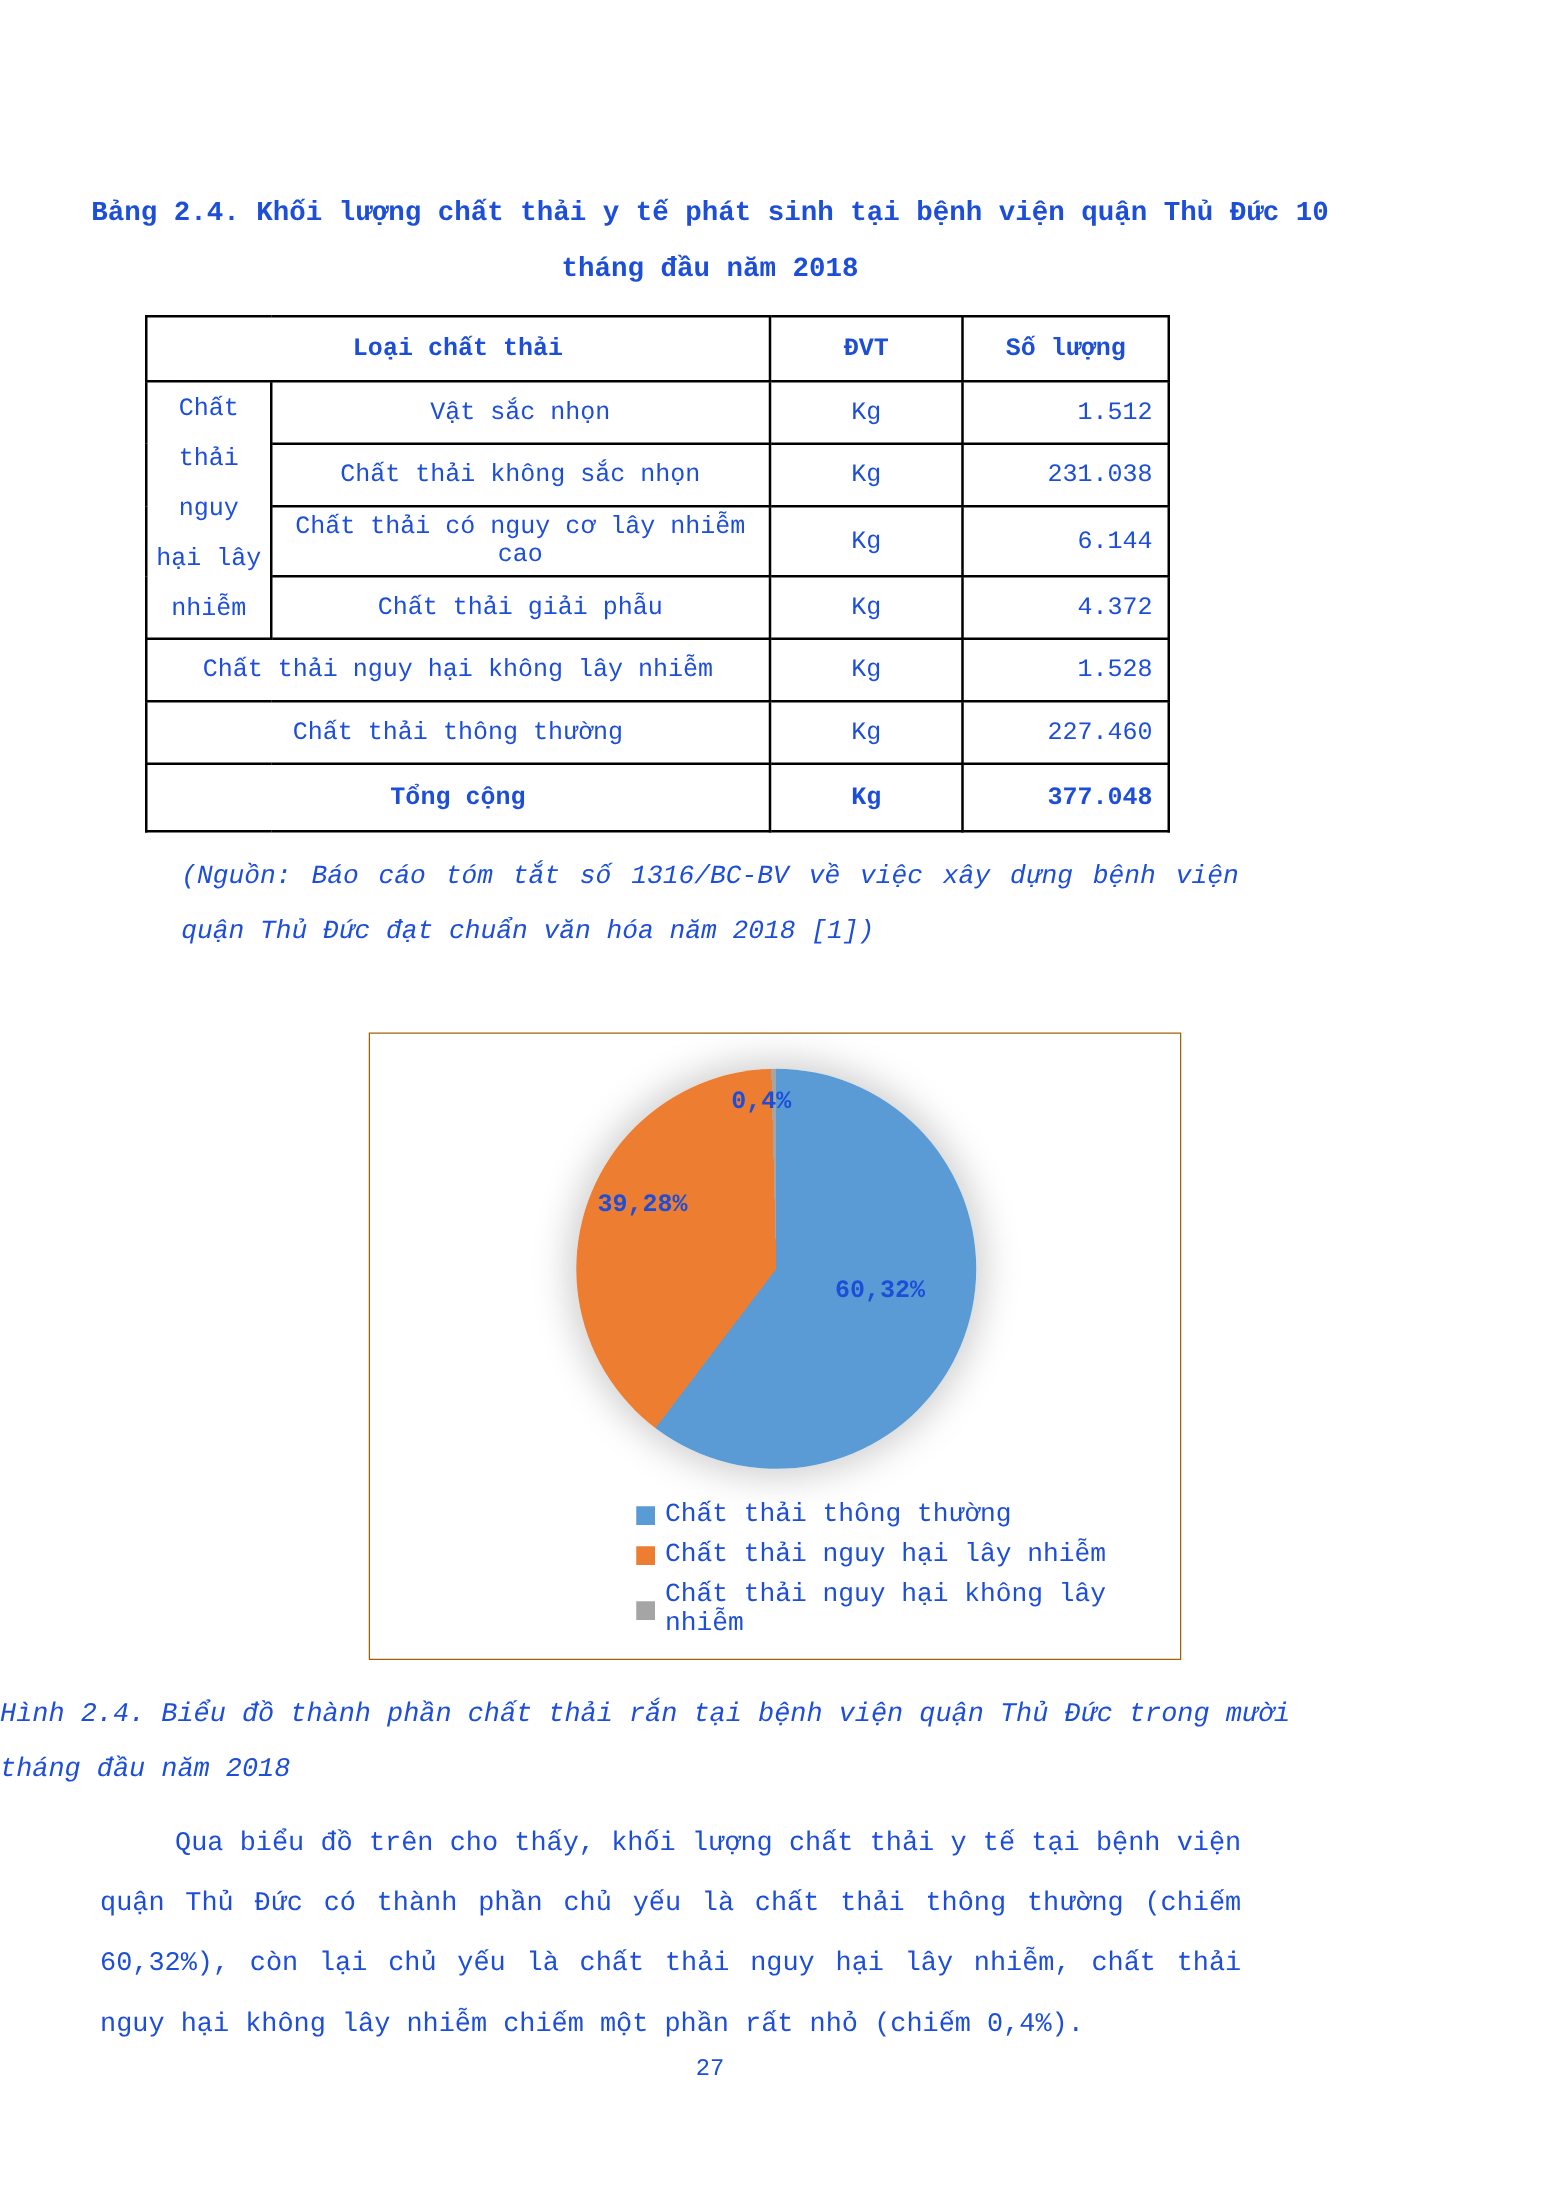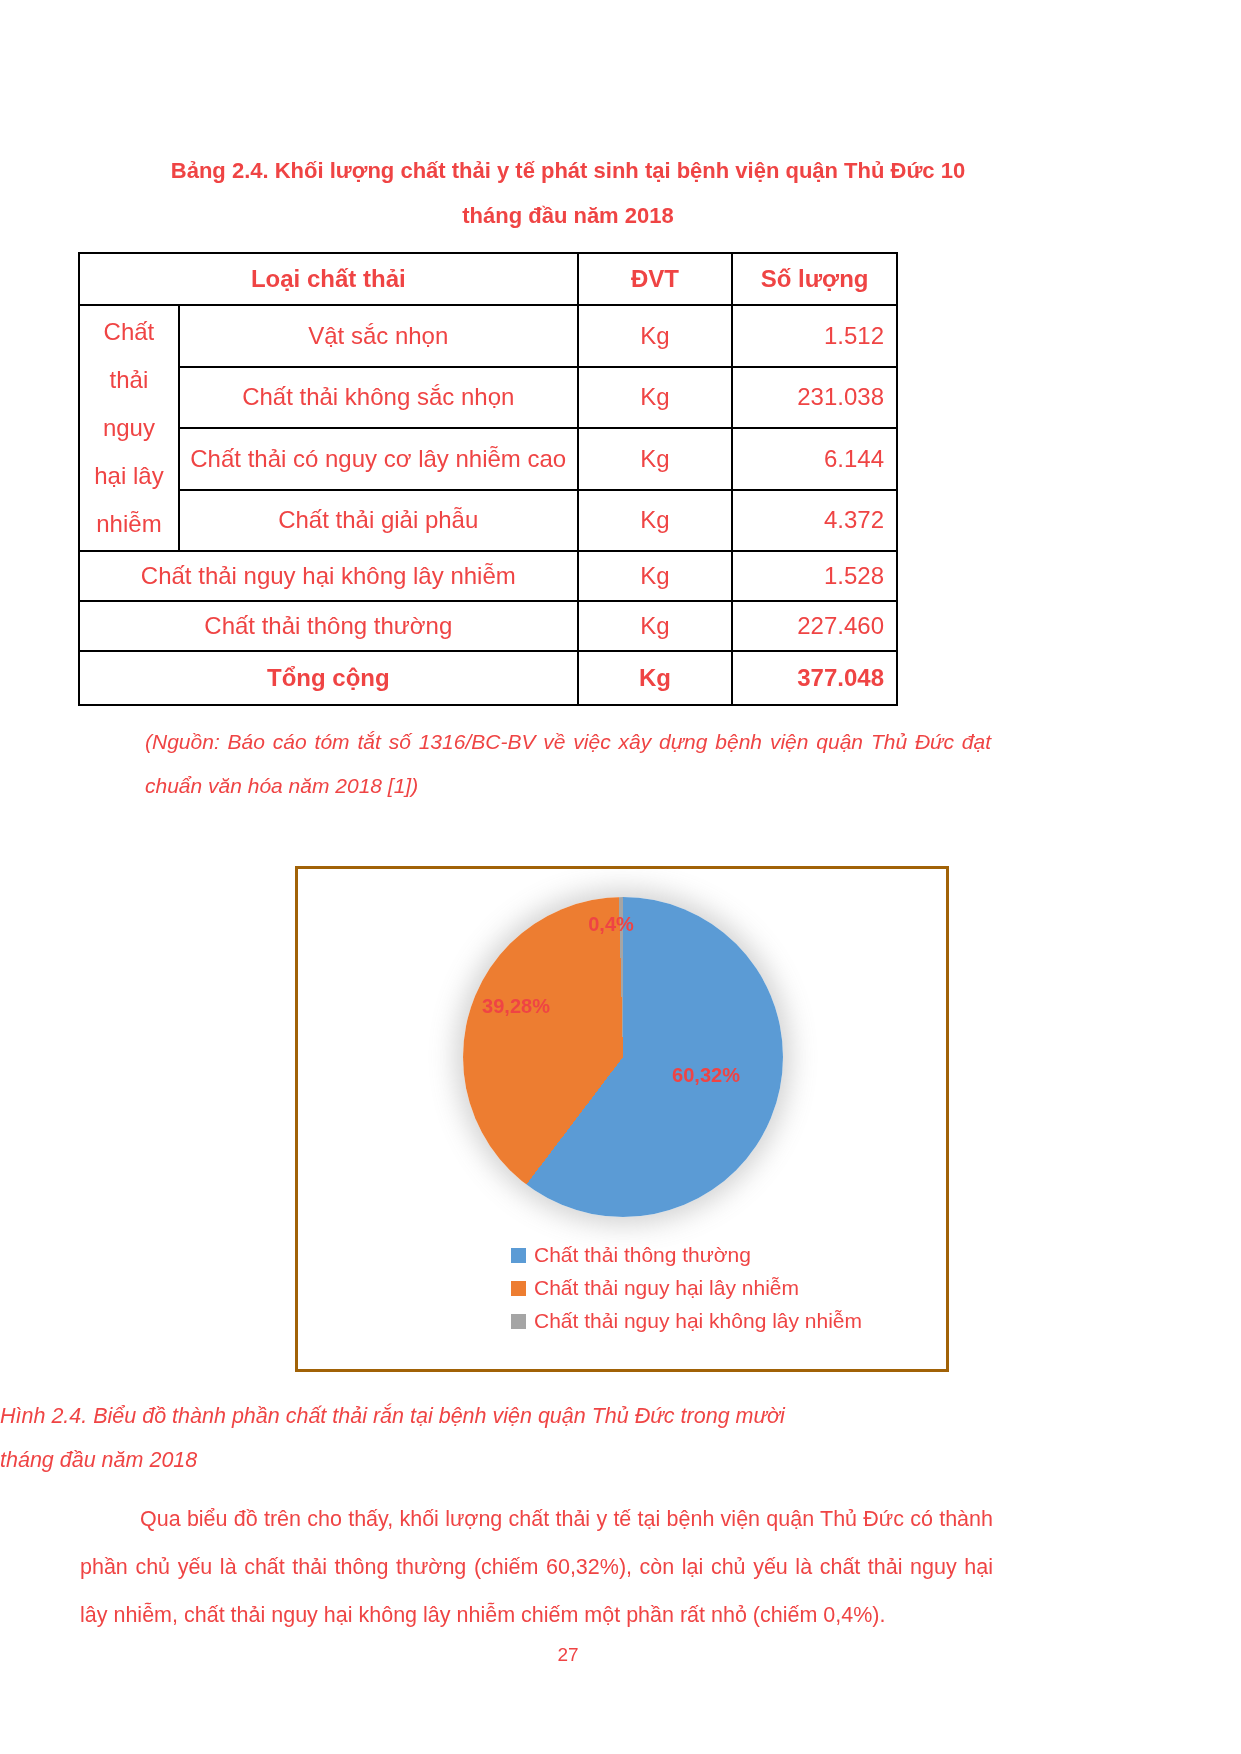--- a/index.html
+++ b/index.html
@@ -1,37 +1,37 @@
 <!DOCTYPE html>
 <html lang="vi"><head>
 <meta charset="utf-8">
 <style>
   html,body{margin:0;padding:0;background:#ffffff;}
   .page{
     position:relative;
     width:1136px;height:1754px;
     background:#ffffff;
-    font-family:Liberation Sans, sans-serif;
-    color:#ef4444;
+    font-family:Liberation Mono, monospace;
+    color:#1d4ed8;
     overflow:hidden;
   }
   
   .doc-title{
     padding-top:148px;
     text-align:center;
     font-weight:bold;
     font-size:22px;
     line-height:2.05;
   }
   
   table.waste-table{
     border-collapse:collapse;
-    margin:14px 0 0 78px;
+    margin:14px 0 0 116px;
     width:820px;
-    font-size:24px;
+    font-size:20px;
   }
   table.waste-table col.c-group{width:100px;}
   table.waste-table col.c-type{width:400px;}
   table.waste-table col.c-unit{width:155px;}
   table.waste-table col.c-qty{width:165px;}
   table.waste-table th, table.waste-table td{
     border:2px solid #000;
     padding:4px 6px;
     text-align:center;
     vertical-align:middle;
@@ -47,21 +47,21 @@
     font-style:italic;
     font-size:21px;
     line-height:2.1;
     text-align:justify;
   }
   
   .chart-frame{
     position:relative;
     margin:58px 0 0 295px;
     width:648px;height:500px;
-    border:3px solid #a16207;
+    border:1px solid #a16207;
     background:#ffffff;
   }
   .pie{
     position:absolute;
     left:165px;top:28px;
     width:320px;height:320px;
     border-radius:50%;
     box-shadow:0 0 26px 8px rgba(110,110,110,0.30);
   }
   .pie-label{

